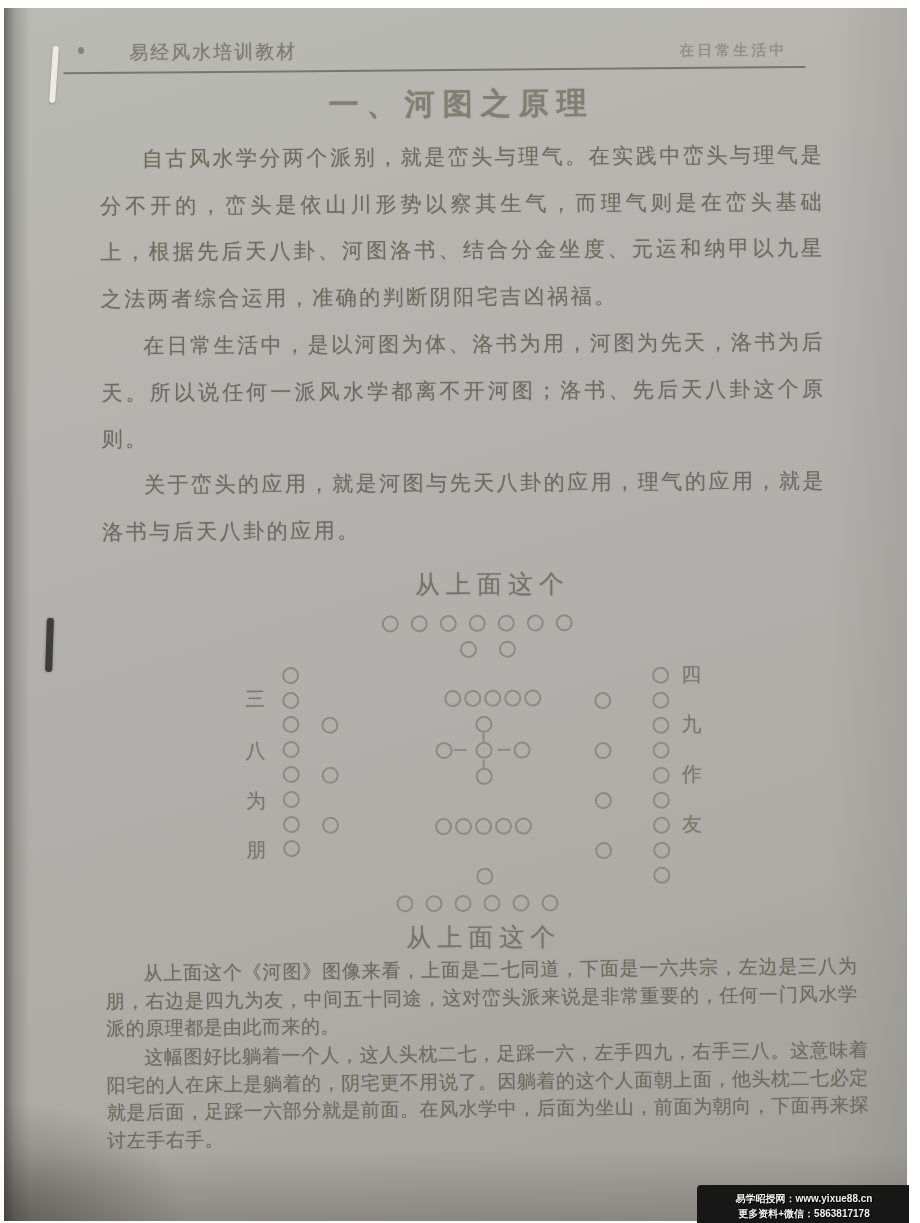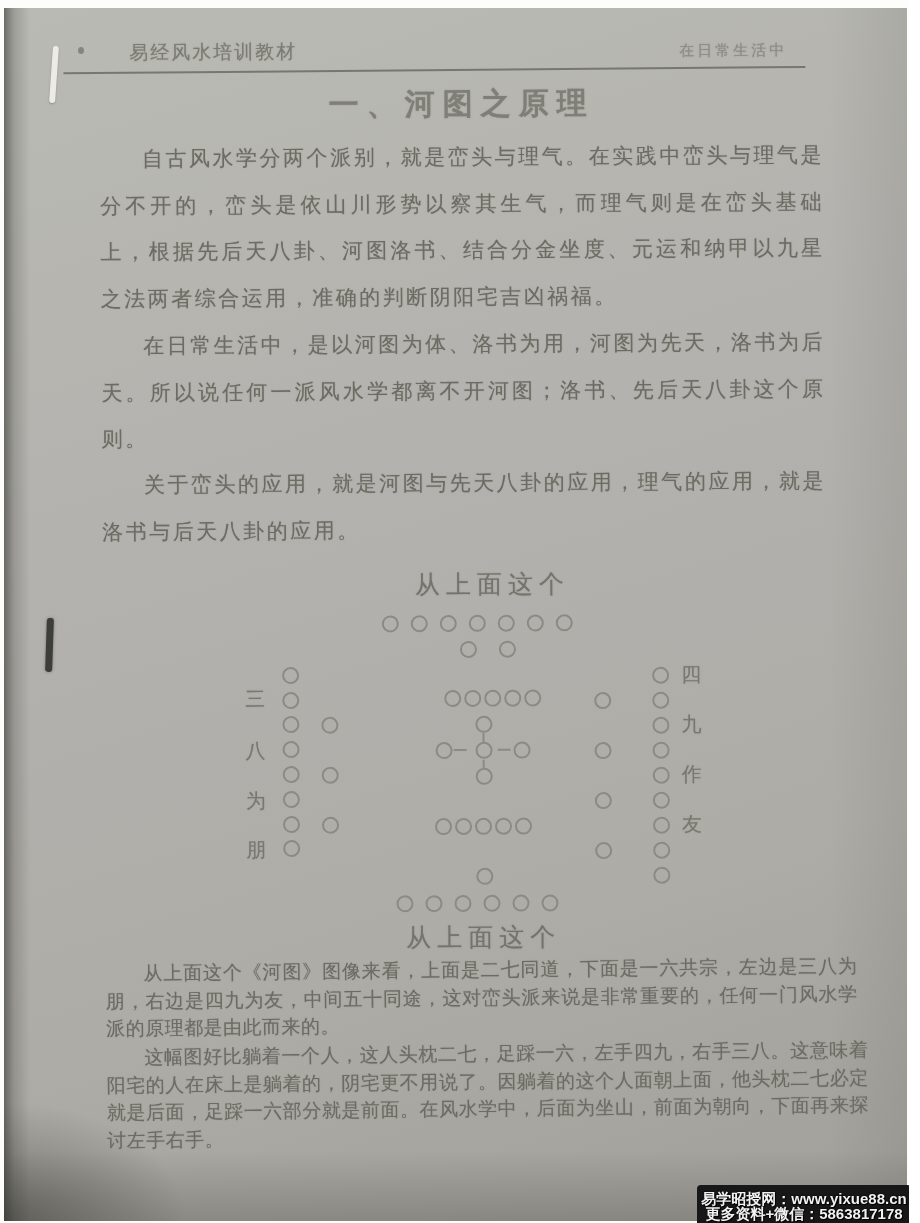--- a/index.html
+++ b/index.html
@@ -34,21 +34,21 @@
   .connector{position:absolute;background:#8b8b83;}
   .bottom-block{transform:rotate(-0.25deg);transform-origin:10% 50%;}
   .staple-white{position:absolute;left:47px;top:38px;width:6px;height:57px;background:#ecebe7;
     border-radius:3px;transform:rotate(4deg);box-shadow:0 1px 2px rgba(80,80,74,0.4);}
   .staple-dot{position:absolute;left:74px;top:39px;width:6px;height:7px;background:rgba(70,70,64,0.45);border-radius:50%;}
   .staple-dark{position:absolute;left:42px;top:610px;width:7px;height:54px;background:#3d3d39;
     border-radius:3px;transform:rotate(2deg);box-shadow:0 0 3px rgba(61,61,57,0.5);}
   .watermark{position:absolute;left:693px;top:1177px;width:214px;height:42px;background:#171717;
     border-radius:4px;display:flex;flex-direction:column;justify-content:center;align-items:center;
     font-family:"Liberation Sans","DejaVu Sans",sans-serif;}
-  .watermark div{font-size:15px;font-weight:bold;color:#f2f2f2;line-height:15px;white-space:nowrap;
+  .watermark div{font-size:10px;font-weight:bold;color:#f2f2f2;line-height:15px;white-space:nowrap;
     text-shadow:0 0 2px #000, 1px 1px 0 #000;}
 </style>
 </head>
 <body>
 
 <div id="photo">
   <div id="paper">
 
     <div class="staple-white"></div>
     <div class="staple-dot"></div>

